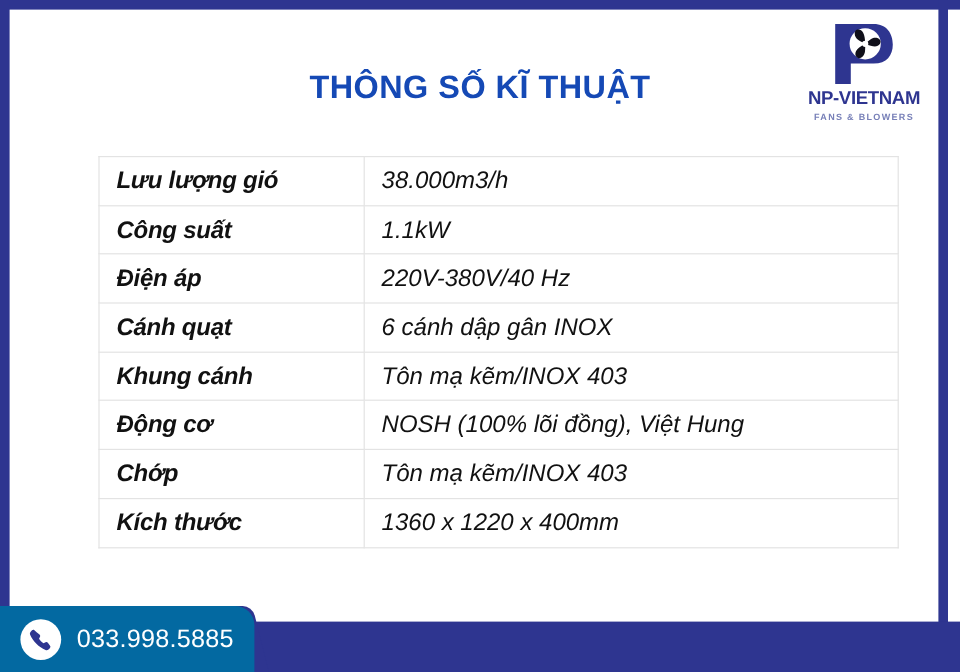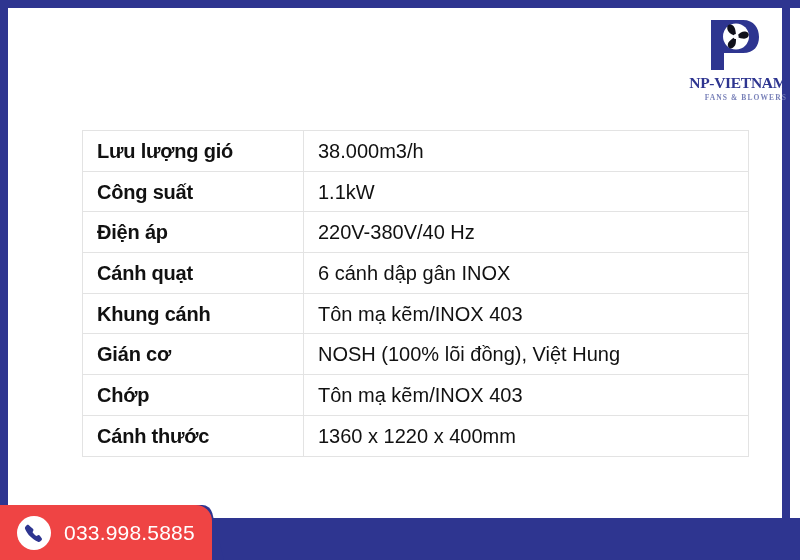--- a/index.html
+++ b/index.html
@@ -56,24 +56,23 @@
     color: #1549b5;
     font-size: 27px;
     font-weight: bold;
     letter-spacing: 0.4px;
     line-height: 34px;
     white-space: nowrap;
   }
 
   .logo {
     position: absolute;
-    left: 683px; top: 18px;
+    left: 668px; top: 18px;
     width: 104px; height: 88px;
-    text-align: right;
-    font-family: Liberation Serif, serif;
+    text-align: center;
   }
   .logo-mark {
     width: 52px;
     height: 54px;
     margin: 0 auto 3px auto;
     display: block;
   }
   .logo-name {
     color: #2e3590;
     font-size: 15.5px;
@@ -92,20 +91,21 @@
     white-space: nowrap;
   }
 
   
   .spec-table {
     position: absolute;
     left: 82px; top: 130px;
     width: 636px;
     border-collapse: collapse;
     table-layout: fixed;
+    font-style: italic;
   }
   .spec-table td {
     border: 1px solid #e3e3e3;
     height: 39.7px;
     padding: 0 0 0 14px;
     vertical-align: middle;
     color: #111111;
     font-size: 20px;
     line-height: 24px;
     white-space: nowrap;
@@ -120,21 +120,21 @@
     width: 430px;
     font-weight: normal;
   }
 
   
   .phone-tab {
     position: absolute;
     left: 0; top: 505px;
     width: 212px;
     height: 55px;
-    background: #ef4444;
+    background: #0369a1;
     border-top-right-radius: 16px;
     display: flex;
     align-items: center;
   }
   .phone-tab-skew {
     position: absolute;
     left: 196px; top: 505px;
     width: 28px;
     height: 55px;
     background: #2e3590;
@@ -169,20 +169,21 @@
 </head>
 <body>
 
 <div id="page">
 
   <div class="frame-top"></div>
   <div class="frame-left"></div>
   <div class="frame-right"></div>
   <div class="frame-bottom"></div>
 
+  <div class="title">THÔNG SỐ KĨ THUẬT</div>
 
   <div class="logo">
     <svg class="logo-mark" viewBox="0 0 52 54">
       <path d="M2 2 H34 C45 2 50 10 50 19 C50 28 45 35 34 35 H15 V52 H2 Z" fill="#2e3590"></path>
       <circle cx="27" cy="18.5" r="13" fill="#ffffff"></circle>
       <path d="M27 18.5 C27 9 24 6 20.5 6.6 C17.3 7.2 17.6 12.8 21 15.2 C23 16.6 25.4 17.6 27 18.5 Z" fill="#10101a"></path>
       <path d="M27 18.5 C18.6 22.8 17.6 26.8 19.8 29.6 C21.8 32.1 26.3 29.2 26.8 25.1 C27.1 22.7 27 20.2 27 18.5 Z" fill="#10101a"></path>
       <path d="M27 18.5 C35.7 22.3 39.3 20.6 39.8 17.1 C40.3 13.9 35.1 12.1 31.9 14.6 C30 16.1 28.2 17.6 27 18.5 Z" fill="#10101a"></path>
       <circle cx="27" cy="18.5" r="2.6" fill="#ffffff"></circle>
     </svg>
@@ -206,29 +207,29 @@
       </tr>
       <tr>
         <td class="k">Cánh quạt</td>
         <td class="v">6 cánh dập gân INOX</td>
       </tr>
       <tr>
         <td class="k">Khung cánh</td>
         <td class="v">Tôn mạ kẽm/INOX 403</td>
       </tr>
       <tr>
-        <td class="k">Gián cơ</td>
+        <td class="k">Động cơ</td>
         <td class="v">NOSH (100% lõi đồng), Việt Hung</td>
       </tr>
       <tr>
         <td class="k">Chớp</td>
         <td class="v">Tôn mạ kẽm/INOX 403</td>
       </tr>
       <tr>
-        <td class="k">Cánh thước</td>
+        <td class="k">Kích thước</td>
         <td class="v">1360 x 1220 x 400mm</td>
       </tr>
     </tbody>
   </table>
 
   <div class="phone-tab-skew"></div>
   <div class="phone-tab">
     <span class="phone-icon">
       <svg width="22" height="22" viewBox="0 0 24 24">
         <path d="M6.2 3.4c-.7-.5-1.6-.4-2.2.2L2.8 4.8c-.7.7-.9 1.8-.5 2.7 1.3 3.1 3.3 5.9 5.7 8.3 2.4 2.4 5.2 4.4 8.3 5.7.9.4 2 .2 2.7-.5l1.2-1.2c.6-.6.7-1.5.2-2.2l-2-2.7c-.5-.6-1.3-.8-2-.5l-2 .9c-1.6-1-3-2.4-4-4l.9-2c.3-.7.1-1.5-.5-2l-2.6-2z" fill="#2e3590"></path>

